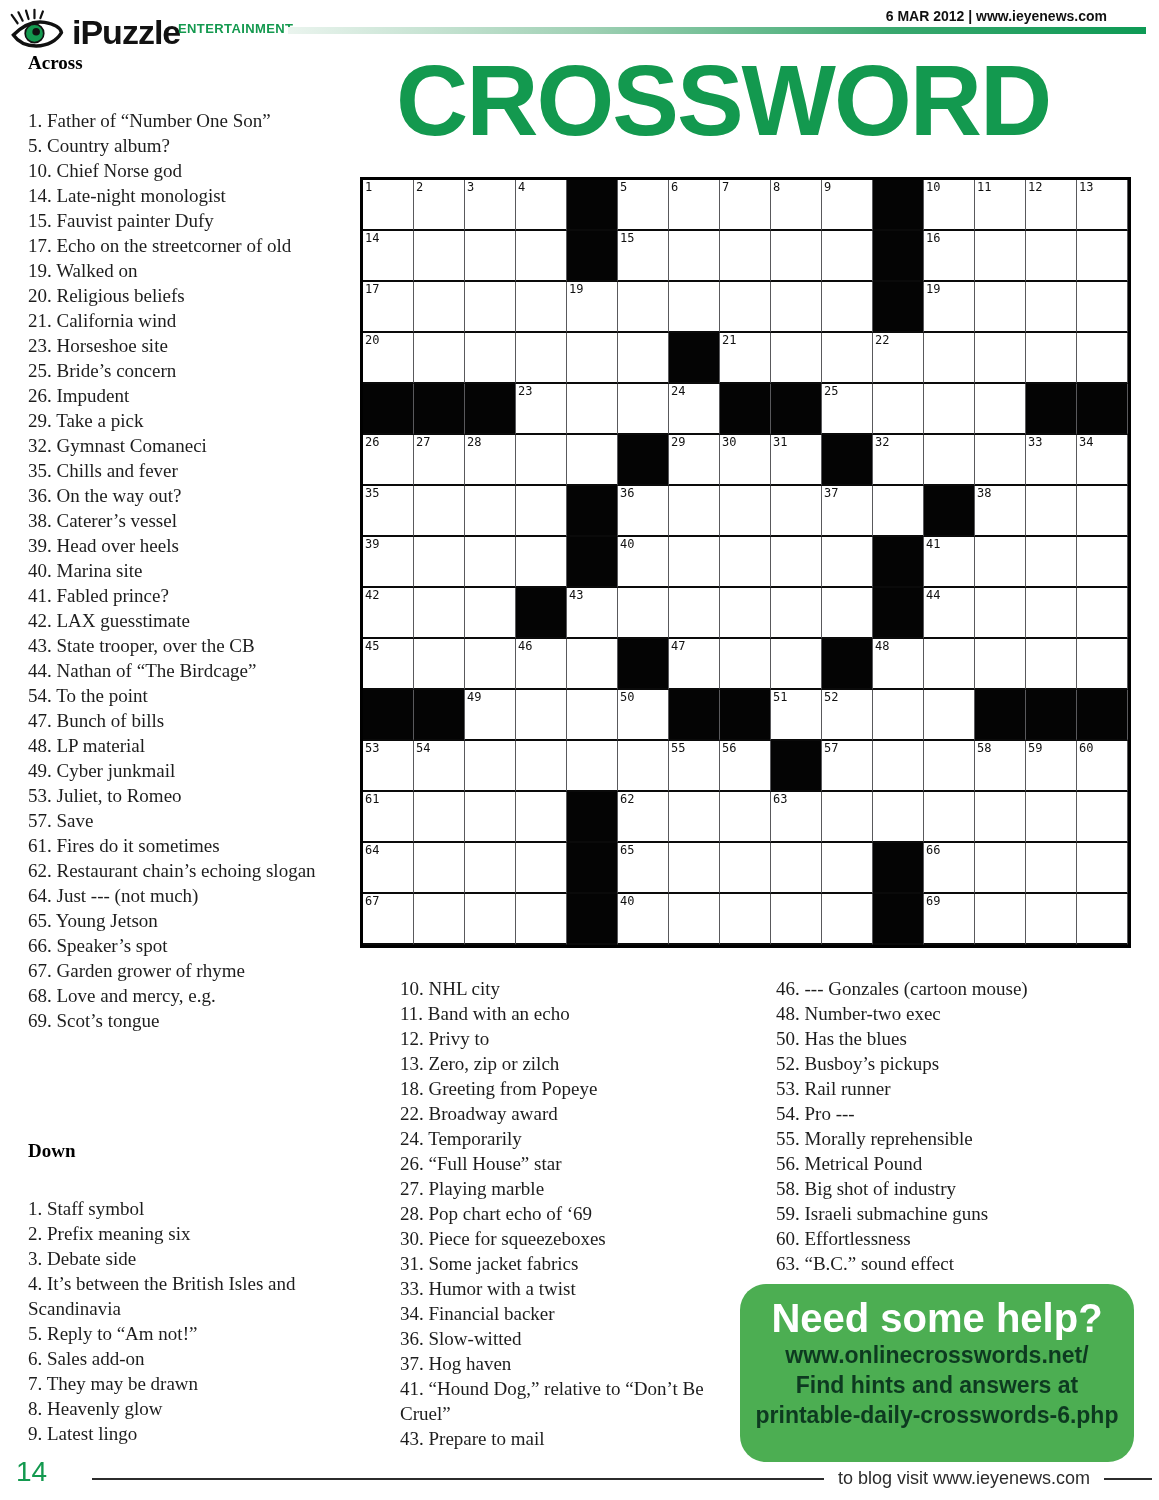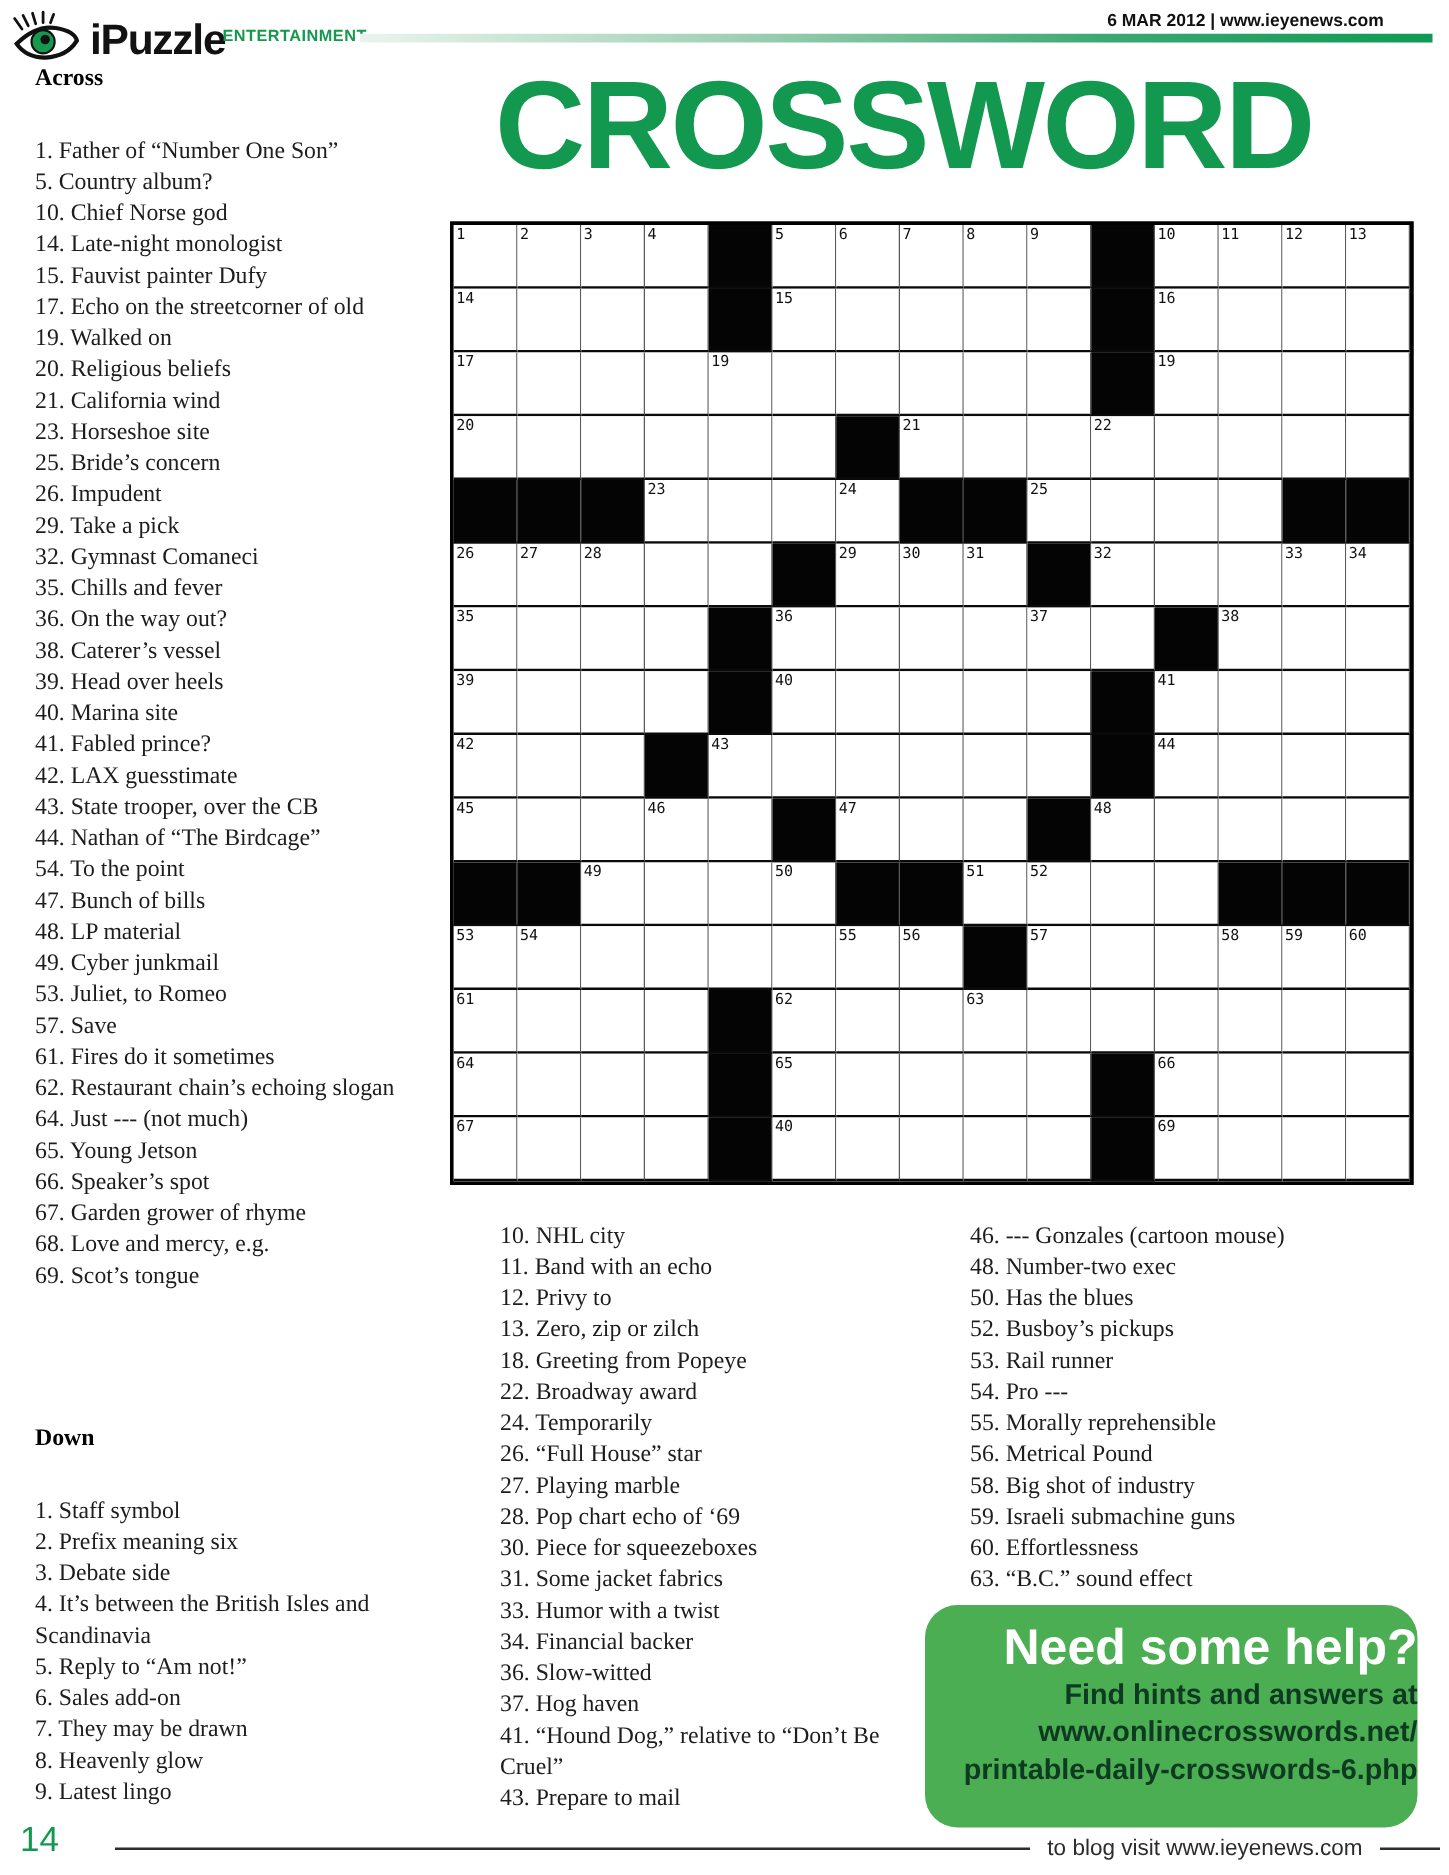--- a/index.html
+++ b/index.html
@@ -36,21 +36,21 @@
         display:grid;grid-template-columns:repeat(15,1fr);grid-template-rows:repeat(15,1fr);
         border:3px solid #000;box-sizing:content-box;background:#fff;}
   .cell{position:relative;border-right:1px solid #59595c;border-bottom:2px solid #0a0a0a;
         background:#fff;box-sizing:border-box;}
   .cell.black{background:#040404;}
   .cnum{position:absolute;top:0px;left:2px;font-family:"DejaVu Sans Mono", monospace;
         font-size:12px;line-height:14px;color:#111;}
 
   
   .help-box{position:absolute;left:740px;top:1284px;width:394px;height:178px;
-            background:#4cae52;border-radius:26px;text-align:right;
+            background:#4cae52;border-radius:26px;text-align:center;
             font-family:"Liberation Sans", sans-serif;}
   .help-title{margin-top:12px;font-size:40px;font-weight:bold;color:#ffffff;line-height:1.1;}
   .help-line{font-size:23px;font-weight:bold;color:#0d3a20;line-height:30px;}
 
   
   .page-number{position:absolute;left:16px;top:1456px;font-family:"Liberation Sans", sans-serif;
                font-size:28px;color:#13994f;}
   .footer-rule{position:absolute;left:92px;top:1468px;width:1060px;display:flex;align-items:center;}
   .rule-seg{height:2px;background:#2c2c2c;}
   .rule-long{flex:1;}
@@ -535,22 +535,22 @@
         <span class="cnum">69</span>
       </div>
       <div class="cell"></div>
       <div class="cell"></div>
       <div class="cell"></div>
     </div>
 
   <div class="help-box">
     <div class="help-title">Need some help?</div>
     <div id="help-lines">
+        <div class="help-line">www.onlinecrosswords.net/</div>
         <div class="help-line">Find hints and answers at</div>
-        <div class="help-line">www.onlinecrosswords.net/</div>
         <div class="help-line">printable-daily-crosswords-6.php</div>
       </div>
   </div>
 
   <div class="page-number">14</div>
   <div class="footer-rule">
     <div class="rule-seg rule-long"></div>
     <span class="blog-text">to blog visit www.ieyenews.com</span>
     <div class="rule-seg rule-short"></div>
   </div>

